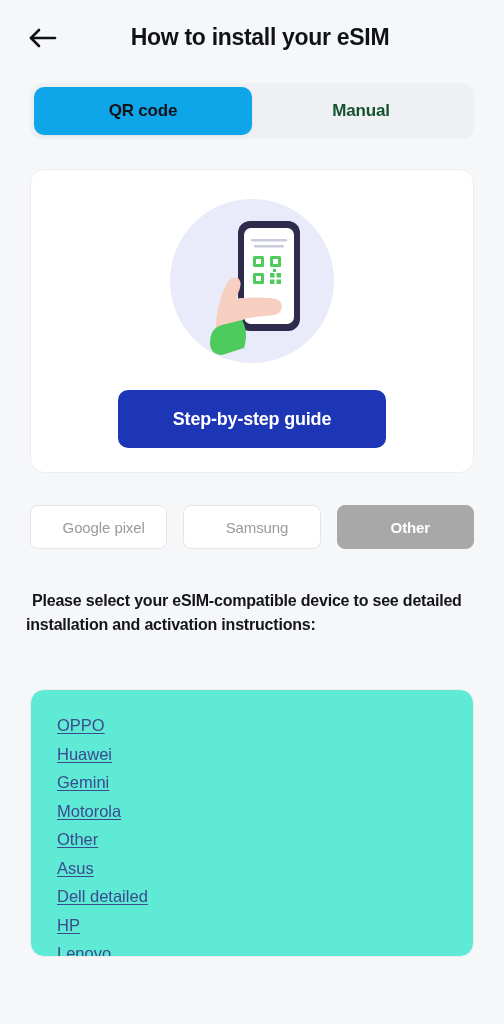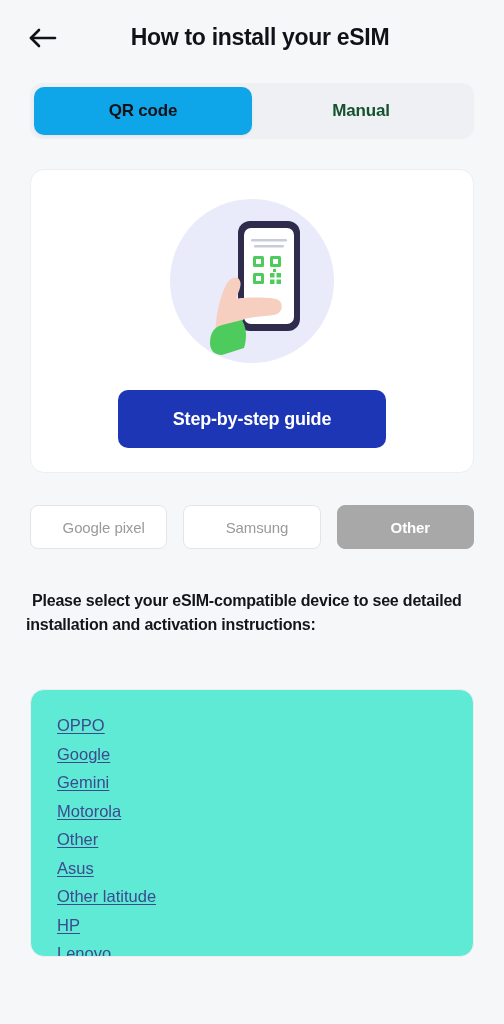--- a/index.html
+++ b/index.html
@@ -208,23 +208,23 @@
   <div class="chips">
     <div class="chip unselected">Google pixel</div>
     <div class="chip unselected">Samsung</div>
     <div class="chip selected">Other</div>
   </div>
 
   <div class="prompt">Please select your eSIM-compatible device to see detailed installation and activation instructions:</div>
 
   <div class="list-card">
     <a class="device-link">OPPO</a>
-    <a class="device-link">Google</a>
+    <a class="device-link">Huawei</a>
     <a class="device-link">Gemini</a>
     <a class="device-link">Motorola</a>
     <a class="device-link">Other</a>
     <a class="device-link">Asus</a>
-    <a class="device-link">Other latitude</a>
+    <a class="device-link">Dell detailed</a>
     <a class="device-link">HP</a>
     <a class="device-link">Lenovo</a>
   </div>
 
 </div>
 
 </body></html>

